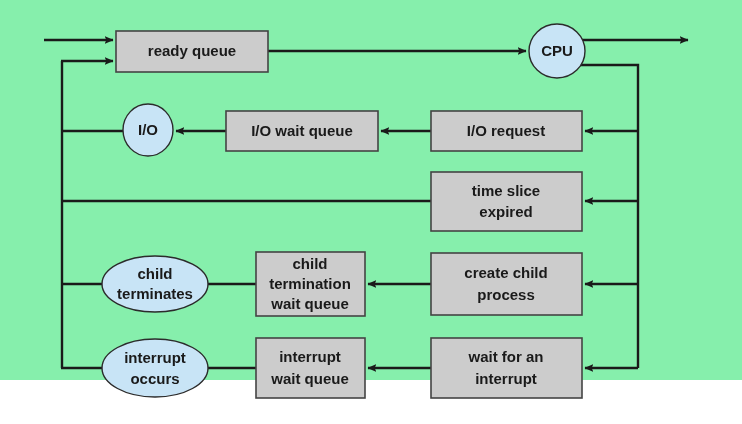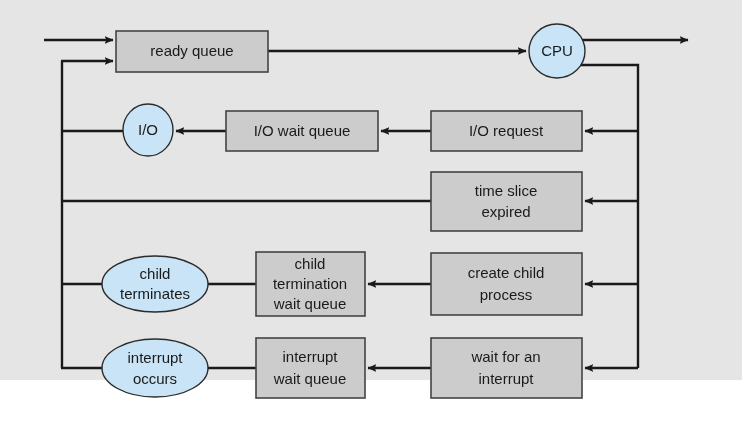--- a/index.html
+++ b/index.html
@@ -10,21 +10,22 @@
   body {
     width: 742px;
     height: 424px;
     overflow: hidden;
     font-family: "Liberation Sans", sans-serif;
   }
   #diagram-root {
     position: relative;
     width: 742px;
     height: 380px;
-    background: #e5e5e5;
+    background: #86efac;
+    font-weight: bold;
   }
   svg.canvas {
     display: block;
     width: 742px;
     height: 424px;
   }
   .node-label {
     font-family: "Liberation Sans", sans-serif;
     font-size: 15px;
     fill: #1a1a1a;

